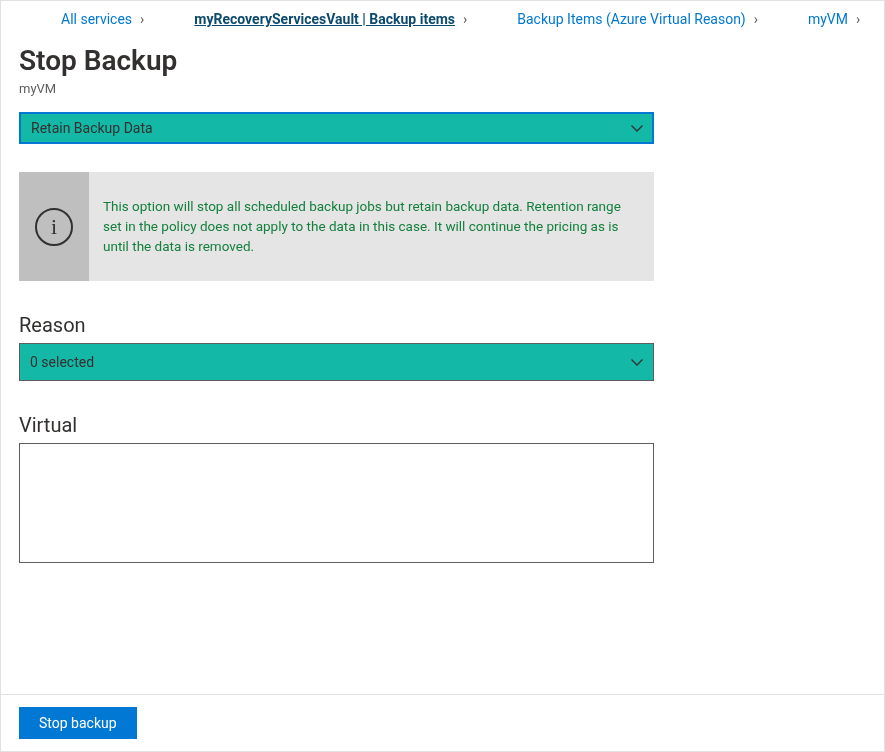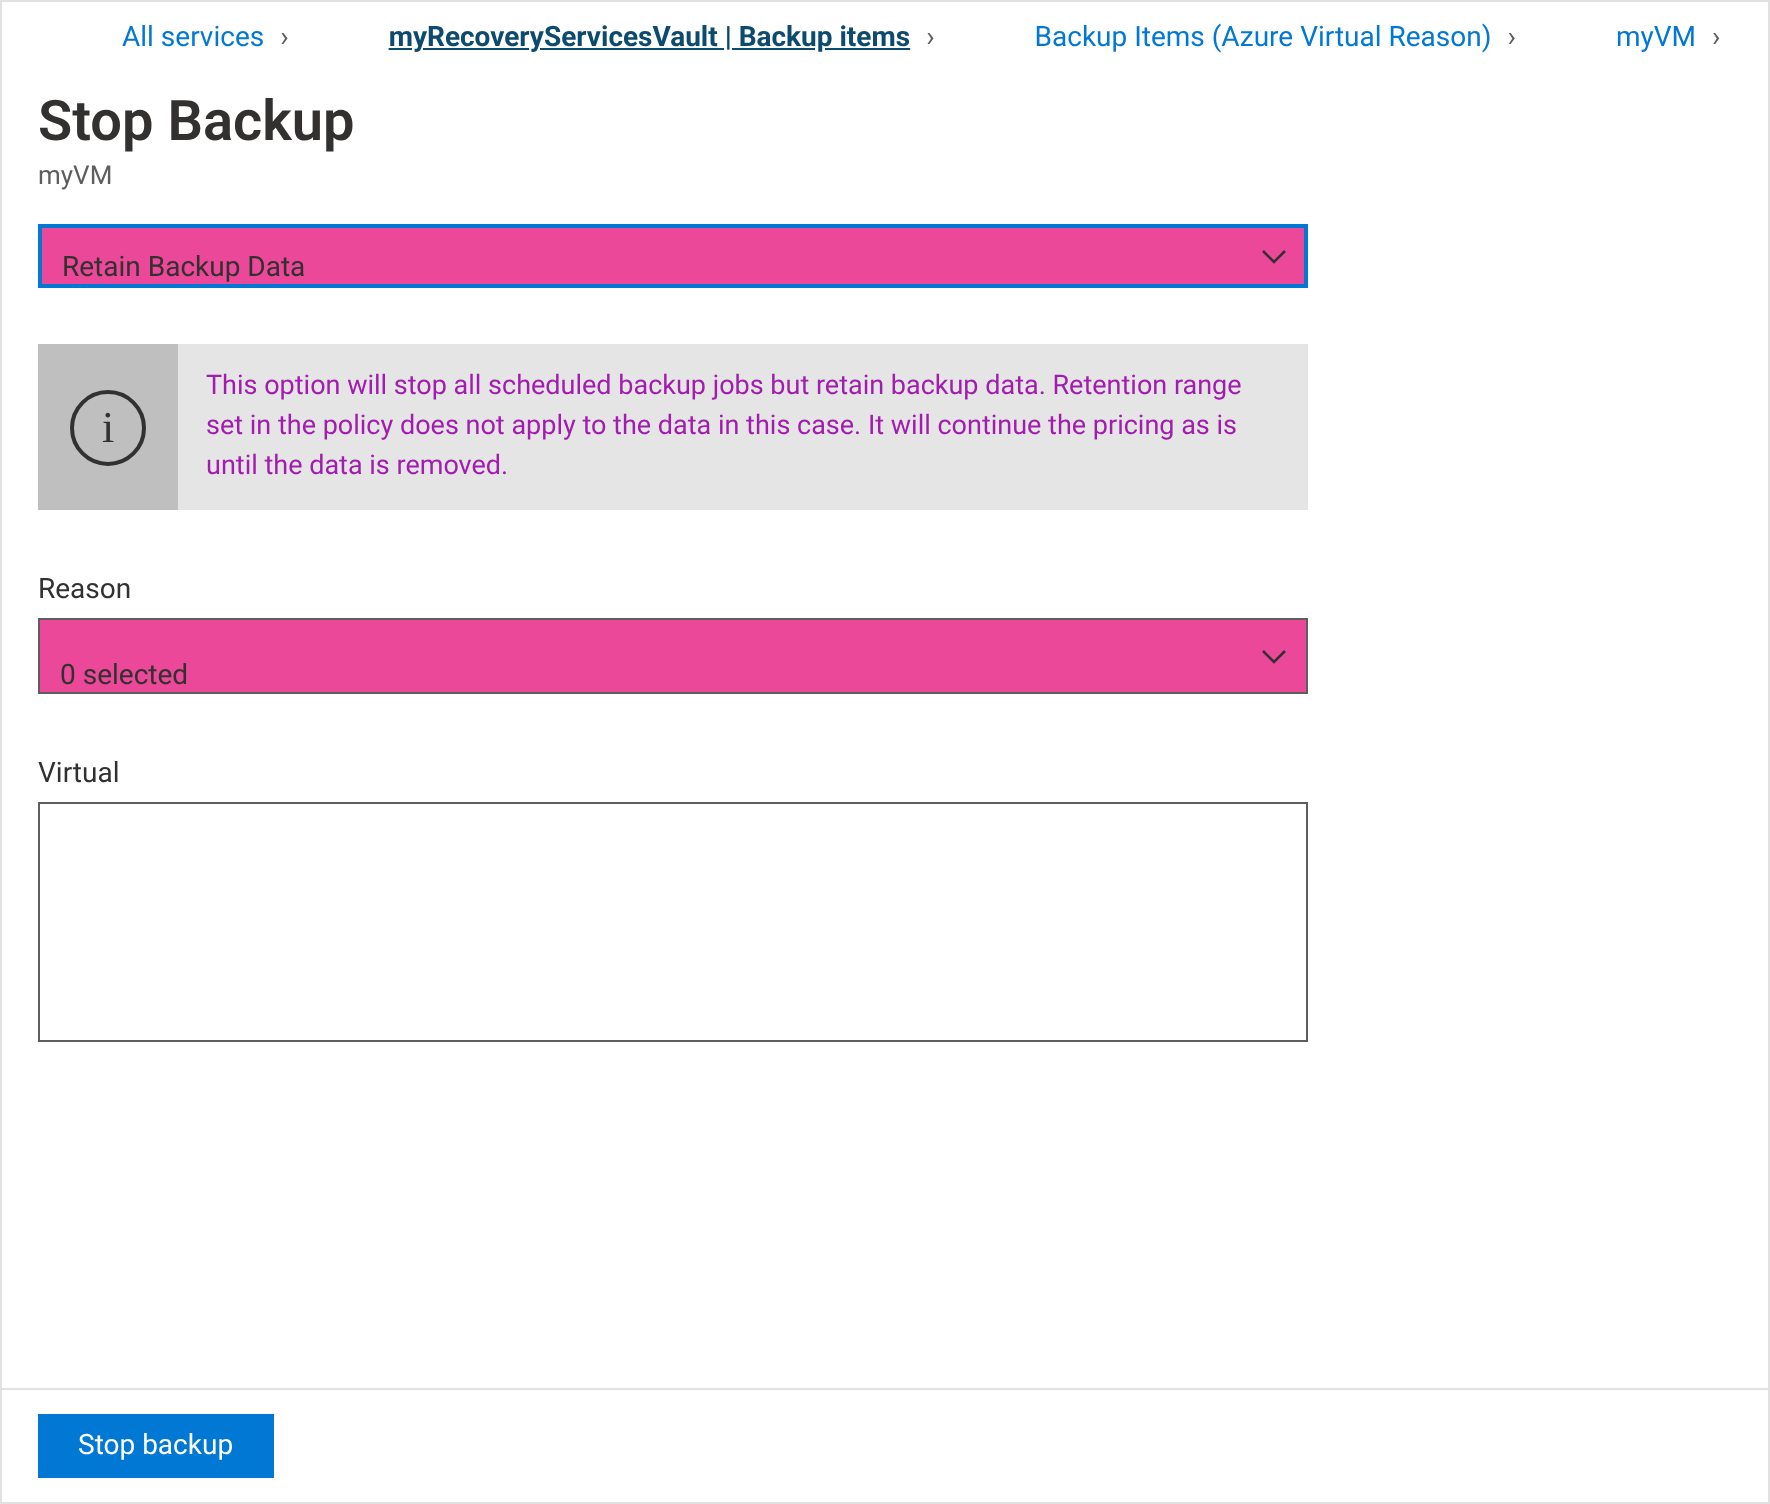--- a/index.html
+++ b/index.html
@@ -59,27 +59,27 @@
       padding: 0 18px;
     }
     .select-wrap {
       position: relative;
       width: 635px;
     }
     .select {
       width: 100%;
       height: 32px;
       border: 2px solid #0078d4;
-      background: #ec4899;
+      background: #14b8a6;
       padding: 0 32px 0 10px;
       font-size: 14px;
       font-family: inherit;
       cursor: pointer;
       display: flex;
-      align-items: flex-end;
+      align-items: center;
     }
     .select.plain {
       border: 1px solid #605e5c;
       height: 38px;
     }
     .select-chevron {
       position: absolute;
       right: 10px;
       top: 50%;
       transform: translateY(-50%);
@@ -110,27 +110,27 @@
       border-radius: 50%;
       display: flex;
       align-items: center;
       justify-content: center;
       font-family: Georgia, "Times New Roman", serif;
       font-size: 22px;
       color: #323130;
       line-height: 1;
     }
     .info-text {
-      padding: 12px 14px;
+      padding: 25px 14px;
       font-size: 13.5px;
       line-height: 1.45;
-      color: #a21caf;
+      color: #15803d;
     }
     .field-label {
-      font-size: 14px;
+      font-size: 20px;
       font-weight: 400;
       color: #323130;
       margin-top: 32px;
       margin-bottom: 6px;
     }
     .textarea {
       width: 635px;
       height: 120px;
       border: 1px solid #605e5c;
       padding: 8px 10px;

